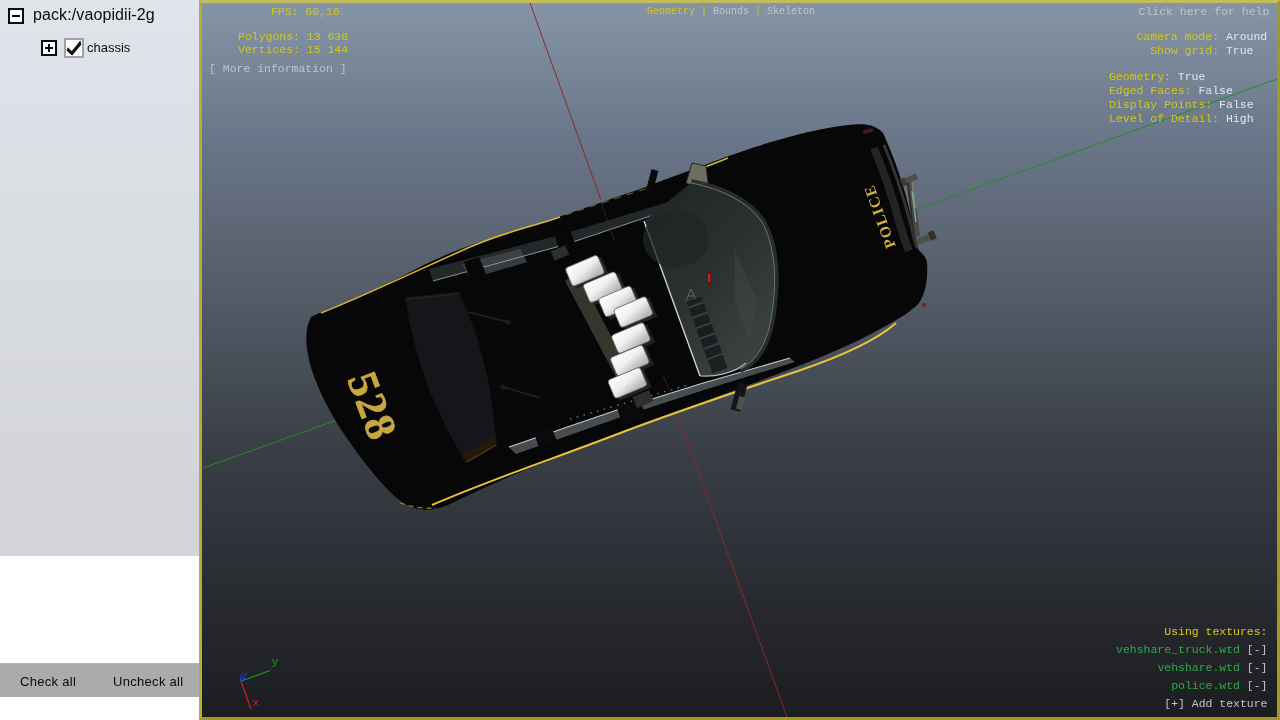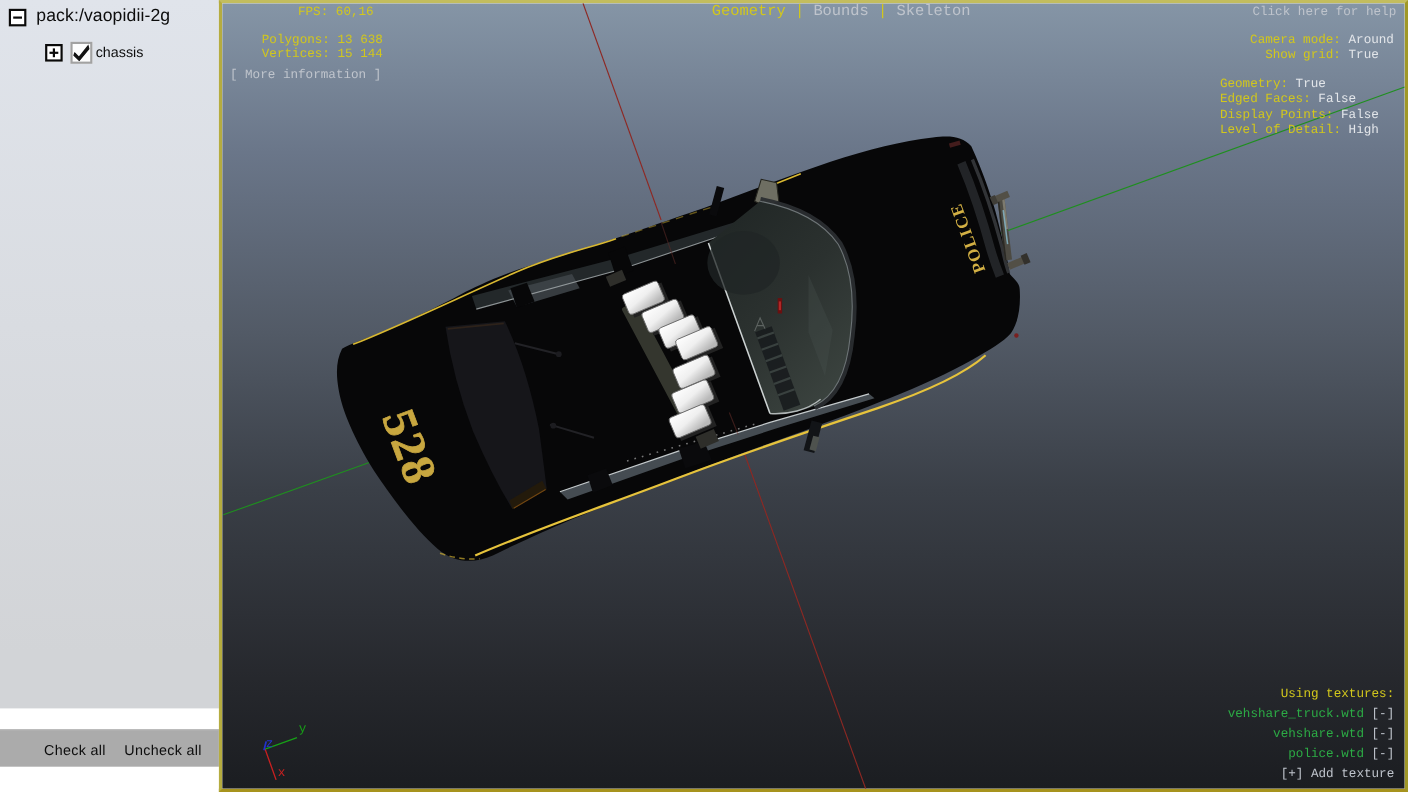--- a/index.html
+++ b/index.html
@@ -1,18 +1,18 @@
 <!DOCTYPE html>
 <html><head>
 <meta charset="utf-8">
 <style>
   html,body{margin:0;padding:0;}
   body{width:1280px;height:720px;overflow:hidden;position:relative;
        font-family:"Liberation Sans",sans-serif;}
-  #sidebar{position:absolute;left:0;top:0;width:199px;height:644px;
+  #sidebar{position:absolute;left:0;top:0;width:199px;height:556px;
     background:linear-gradient(#e0e4eb,#d2d4d7 92%);}
   .tbox{position:absolute;width:12px;height:12px;border:2px solid #0a0a0a;background:#fff;}
   .tbox .h{position:absolute;left:2px;top:5px;width:8px;height:2px;background:#0a0a0a;}
   .tbox .v{position:absolute;left:5px;top:2px;width:2px;height:8px;background:#0a0a0a;}
   #checkallbar{position:absolute;left:0;top:663px;width:199px;height:33px;background:#ababab;border-top:1px solid #b8b8b8;}
   #alsobar{position:absolute;left:0;top:696px;width:199px;height:24px;background:#9c9c9c;}
   .sbtext{position:absolute;color:#0c0c0c;font-size:13px;line-height:16px;white-space:pre;}
   #viewport{position:absolute;left:199px;top:0;width:1081px;height:720px;
     border-left:3px solid #b5ac40;border-top:3px solid #c3bd5e;border-right:3px solid #a09827;border-bottom:3px solid #a7931d;
     box-sizing:border-box;overflow:hidden;}
@@ -37,21 +37,21 @@
       <div class="v"></div>
     </div>
   <div style="position:absolute;left:64px;top:38px;width:16px;height:16px;border:2px solid #a2a2a2;background:#fdfdfd;">
     <svg width="16" height="16" viewBox="0 0 16 16" style="position:absolute;left:0;top:0;">
         <path d="M2.2 8.2 L6 12.5 L14.2 1.8 L14.2 5.2 L6.2 15.2 L1.2 10.4 Z" fill="#141414"></path>
         <path d="M2 8.5 L5.8 12.3 L14 2 L14.6 4.4 L6 14.6 L1.4 10.2 Z" fill="#141414" stroke="#141414" stroke-width="1.4"></path>
       </svg>
   </div>
   <div class="sbtext" style="left:87px;top:40px;">chassis</div>
   <div id="checkallbar">
-    <div class="sbtext" style="left:20px;top:10px;letter-spacing:0.3px;margin-left:20px;">Check all</div>
+    <div class="sbtext" style="left:20px;top:10px;letter-spacing:0.3px;">Check all</div>
     <div class="sbtext" style="left:113px;top:10px;letter-spacing:0.3px;">Uncheck all</div>
   </div>
 </div>
 <div id="viewport">
  <div id="vpinner">
   <svg id="scene" width="1280" height="720" viewBox="0 0 1280 720">
     <defs>
       <linearGradient id="lbg" x1="0" y1="0" x2="0.6" y2="1">
         <stop offset="0" stop-color="#ffffff"></stop>
         <stop offset="0.55" stop-color="#efefef"></stop>
@@ -229,21 +229,21 @@
       <text x="241.5" y="679" fill="#2233cc">z</text>
     </g>
   </svg>
  </div>
 </div>
 
 <div class="mono yel" style="left:270.9px;top:5.3px;text-align:center;">FPS: 60,16</div>
 <div class="mono yel" style="left:238px;top:29.7px;">Polygons: 13 638</div>
 <div class="mono yel" style="left:238px;top:43.2px;">Vertices: 15 144</div>
 <div class="mono gry" style="left:209px;top:62.1px;">[ More information ]</div>
-<div class="mono" style="left:647px;top:4.6px;font-size:14px;"><span class="yel">Geometry</span><span class="yel"> | </span><span class="gry">Bounds</span><span class="yel"> | </span><span class="gry">Skeleton</span></div>
+<div class="mono" style="left:647px;top:4.6px;font-size:10px;"><span class="yel">Geometry</span><span class="yel"> | </span><span class="gry">Bounds</span><span class="yel"> | </span><span class="gry">Skeleton</span></div>
 <div class="mono gry" style="right:10.7px;top:5.3px;">Click here for help</div>
 <div class="mono" style="right:12.8px;top:30px;text-align:right;"><span class="yel">Camera mode:</span><span class="wht"> Around</span>
 <span class="yel">Show grid:</span><span class="wht"> True  </span></div>
 <div class="mono" style="right:19.6px;top:70.4px;text-align:left;line-height:14px;"><span class="yel">Geometry:</span><span class="wht"> True </span>
 <span class="yel">Edged Faces:</span><span class="wht"> False</span>
 <span class="yel">Display Points:</span><span class="wht"> False</span>
 <span class="yel">Level of Detail:</span><span class="wht"> High </span></div>
 <div class="mono" style="right:12.5px;top:623.4px;text-align:right;line-height:18px;"><span class="yel">Using textures:</span>
 <span class="grn">vehshare_truck.wtd</span><span class="gry"> [-]</span>
 <span class="grn">vehshare.wtd</span><span class="gry"> [-]</span>

